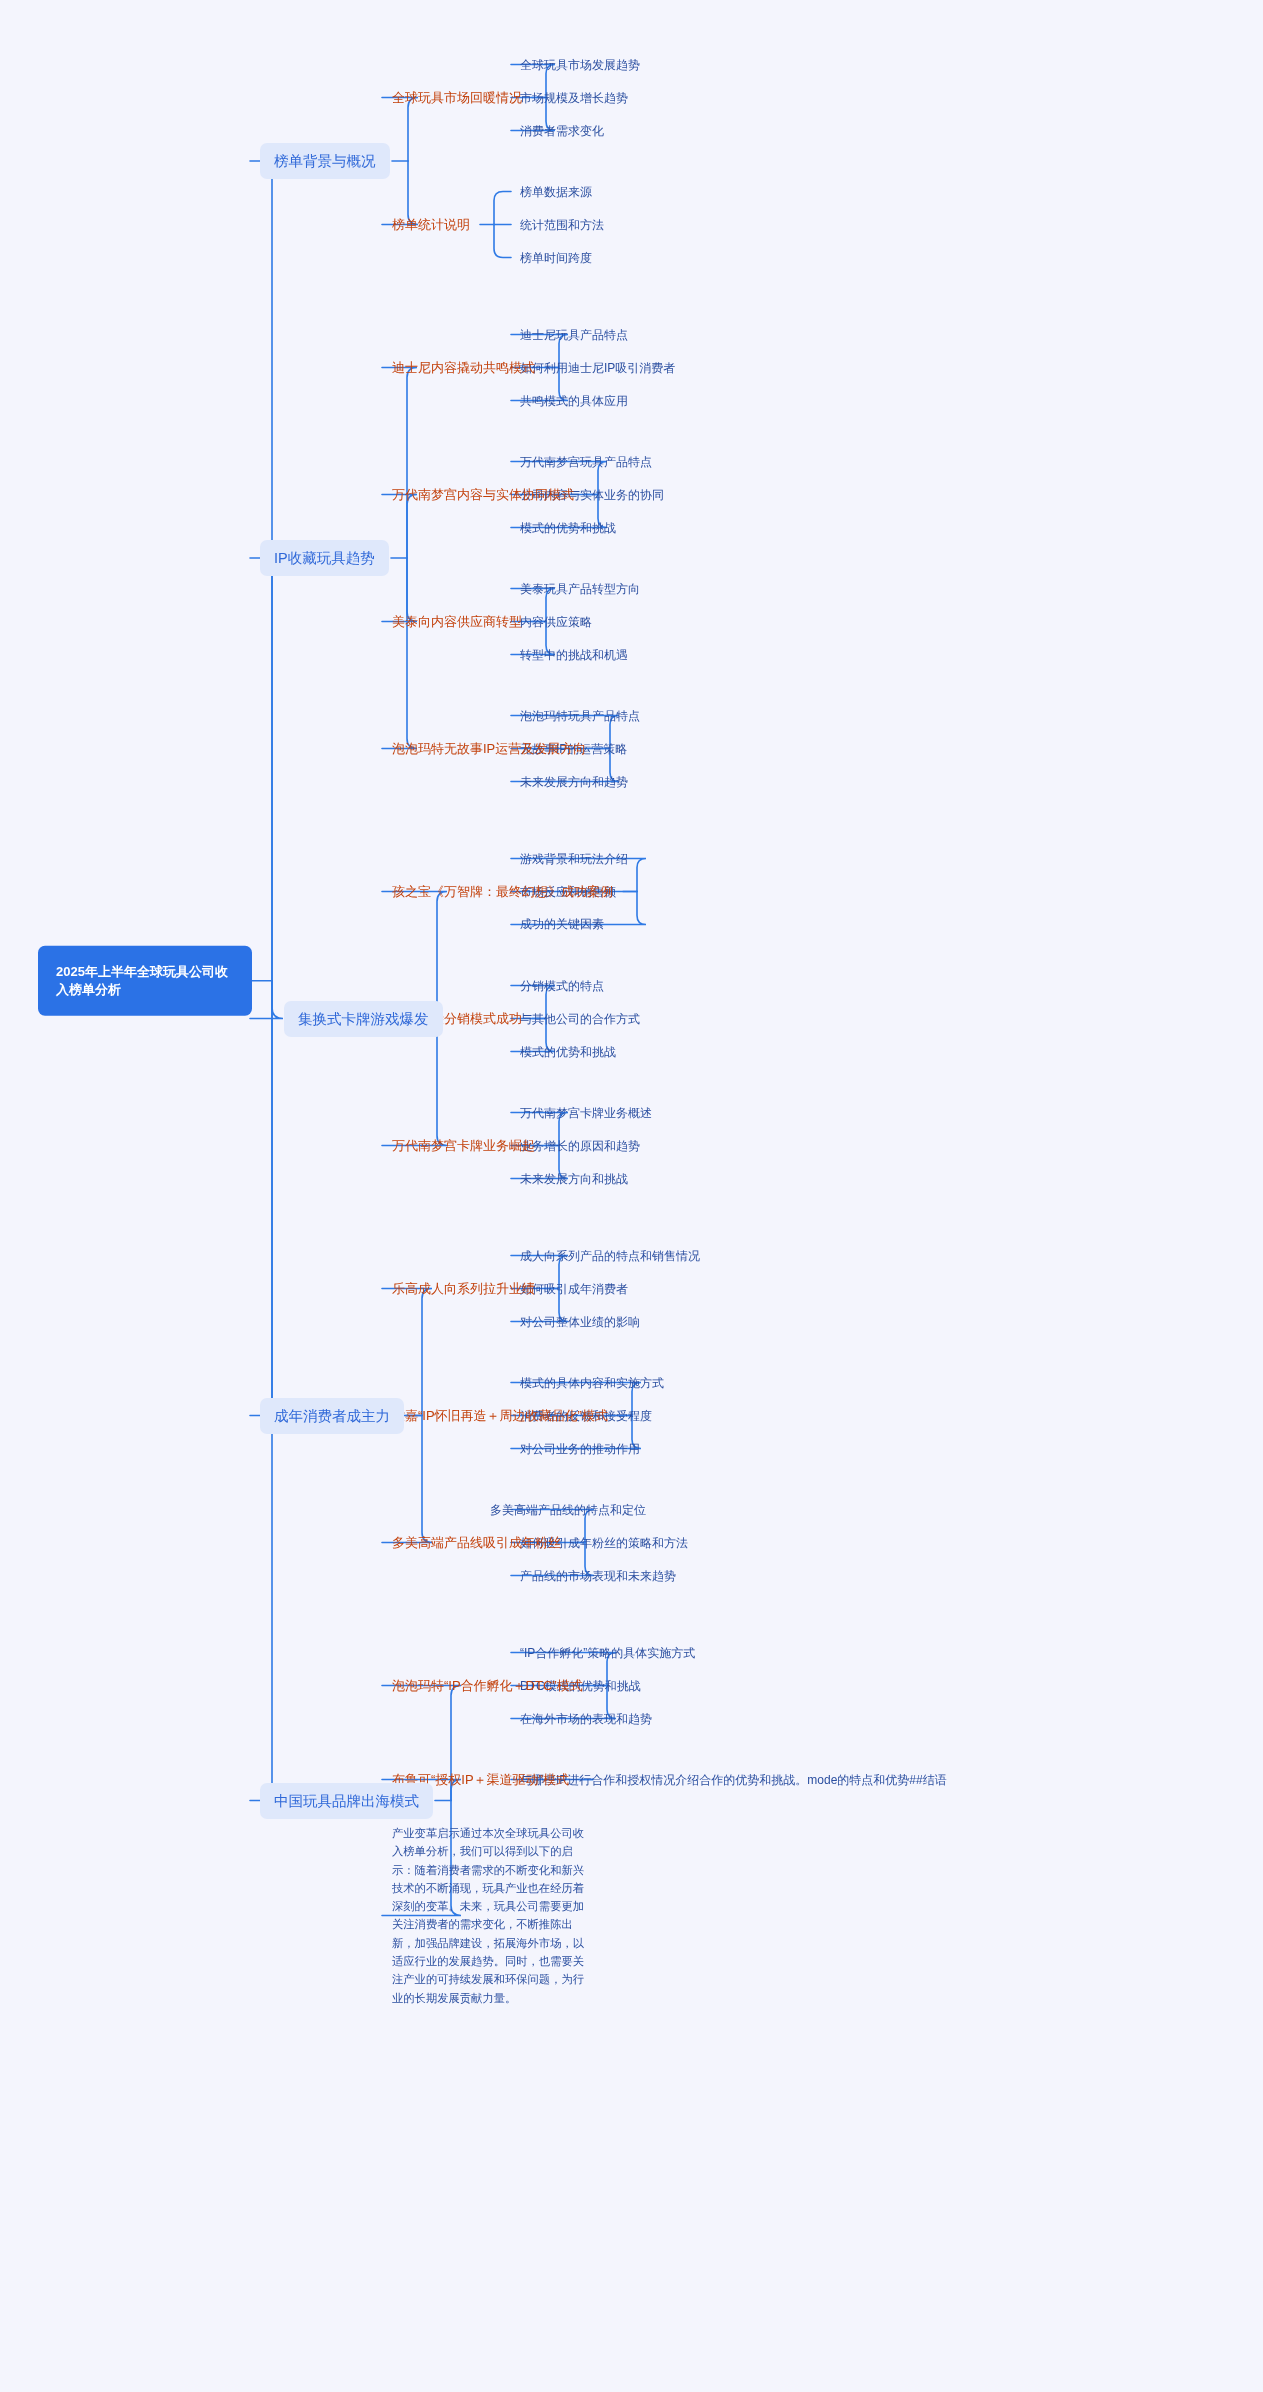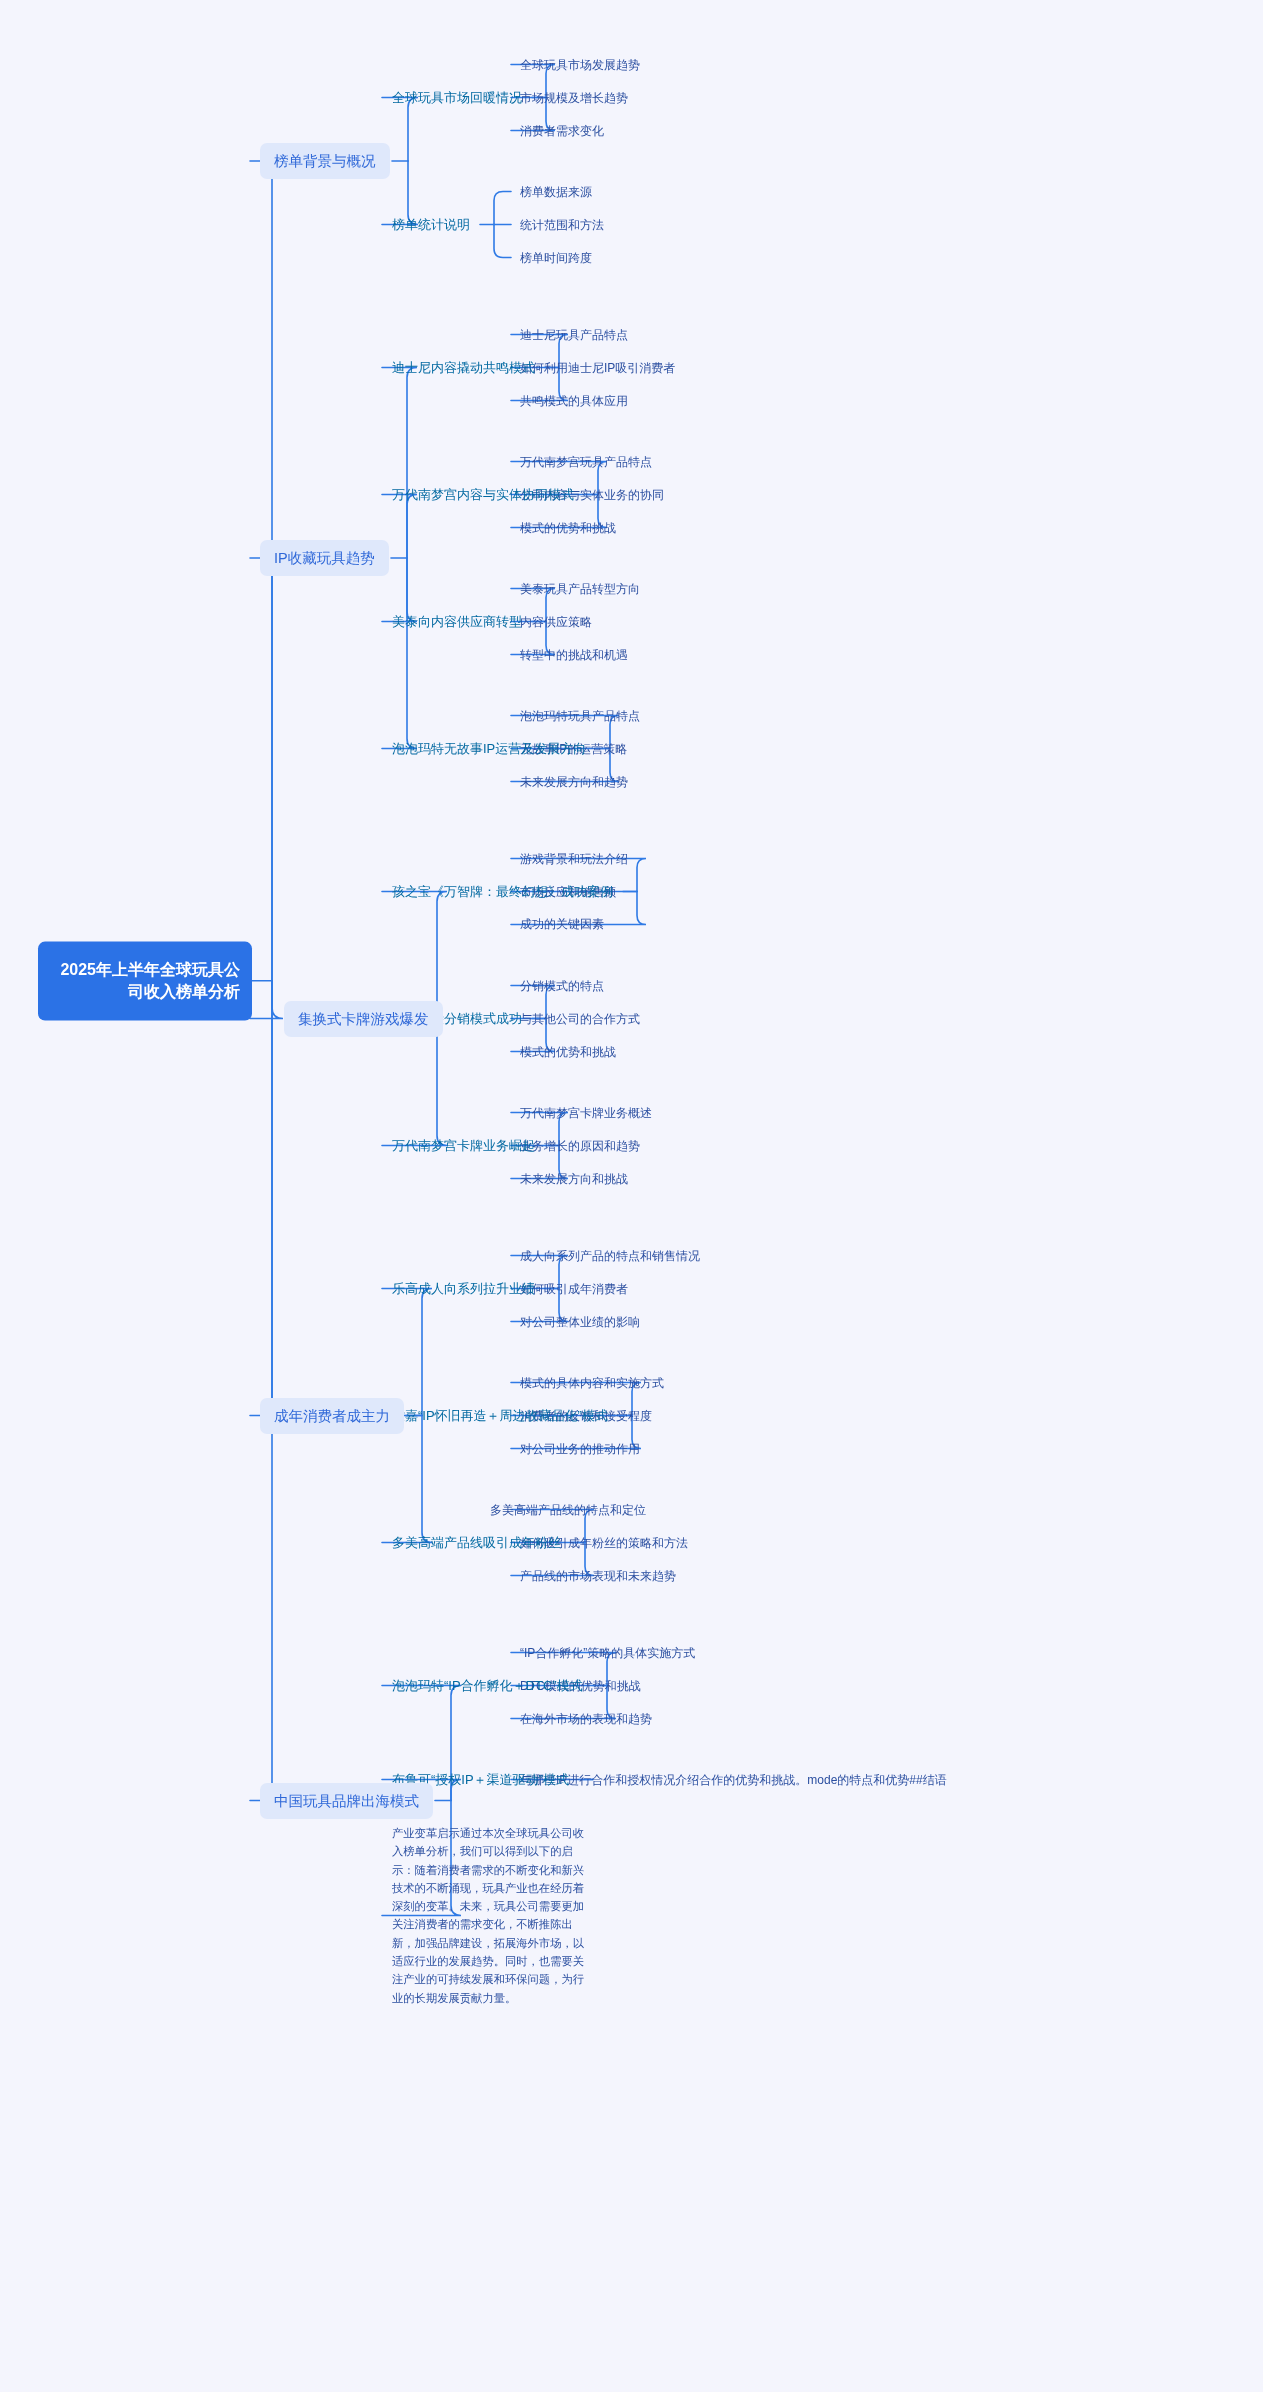--- a/index.html
+++ b/index.html
@@ -31,36 +31,36 @@
   }
   .node.lvl1 {
     background: #dfe8fb;
     border-radius: 7px;
     padding: 9px 14px;
     font-size: 14.5px;
     color: #2f68d8;
   }
   .node.lvl2 {
     font-size: 13px;
-    color: #0369a1;
+    color: #c2410c;
   }
   .node.lvl3 {
     font-size: 12px;
     color: #2b4fa0;
   }
   #root {
     position: absolute;
     background: #2b72e6;
     color: #ffffff;
     border-radius: 7px;
-    padding: 17px 12px;
-    font-size: 16px;
+    padding: 17px 18px;
+    font-size: 13px;
     font-weight: 600;
     line-height: 1.4;
-    text-align: right;
+    text-align: left;
     width: 214px;
     transform: translateY(-50%);
     box-sizing: border-box;
   }
   .para {
     position: absolute;
     font-size: 11.3px;
     color: #2b4fa0;
     line-height: 1.62;
     white-space: normal;

